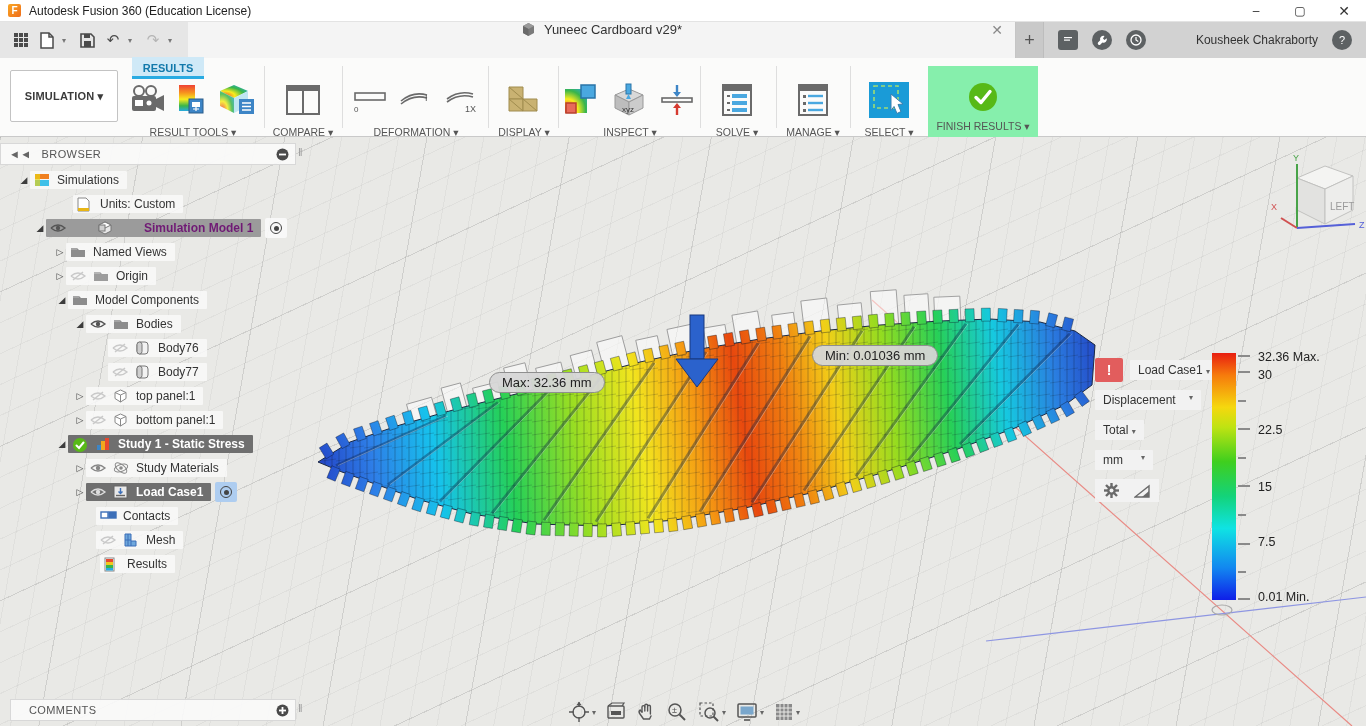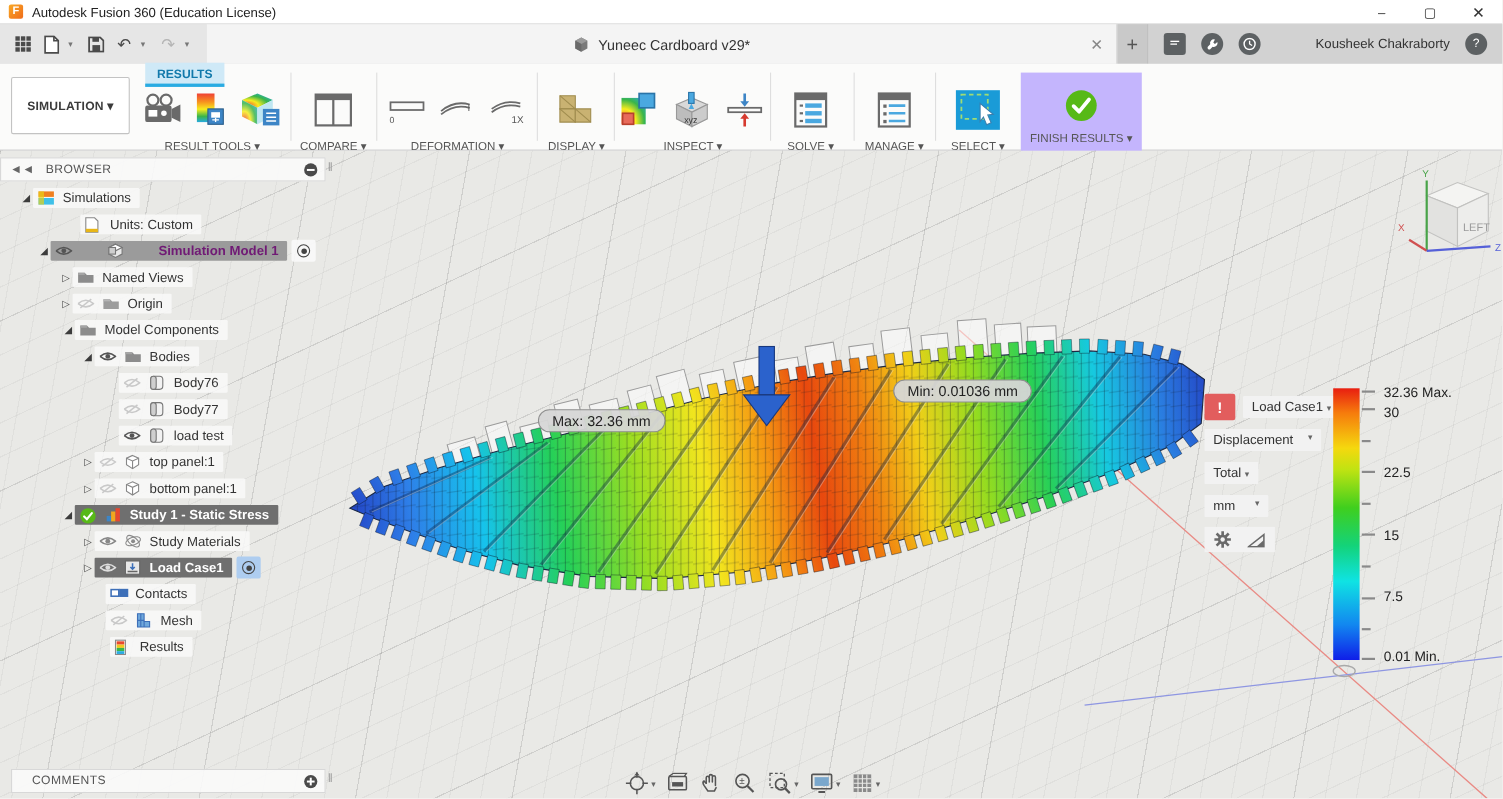--- a/index.html
+++ b/index.html
@@ -13,38 +13,38 @@
   .win-btns { margin-left:auto; display:flex; height:22px; }
   .win-btn { width:44px; height:22px; display:flex; align-items:center; justify-content:center; font-size:12px; color:#333; }
   .win-btn.close { font-size:14px; }
 
   
   .row2 { position:absolute; top:22px; left:0; width:100%; height:36px; background:#d9d9d9; display:flex; align-items:stretch; }
   .qat { display:flex; align-items:center; gap:4px; padding:0 10px; background:#e6e6e6; }
   .qat-btn { display:flex; align-items:center; justify-content:center; min-width:22px; height:24px; color:#4b4b4b; font-size:15px; }
   .qat-caret { font-size:8px; color:#777; width:10px; }
   .qat-btn.disabled { color:#b5b5b5; }
-  .doc-tab { flex:1; background:#f4f4f4; display:flex; align-items:center; justify-content:center; position:relative; border-right:1px solid #c5c5c5; }
+  .doc-tab { flex:1; background:#f4f4f4; display:flex; align-items:flex-start; justify-content:center; position:relative; border-right:1px solid #c5c5c5; }
   .doc-tab-title { font-size:13px; color:#333; display:flex; align-items:center; gap:8px; }
   .doc-close { position:absolute; right:12px; color:#888; font-size:14px; }
   .newtab-btn { width:28px; background:#c9c9c9; display:flex; align-items:center; justify-content:center; font-size:18px; color:#555; border-right:1px solid #bdbdbd; }
   .account { display:flex; align-items:center; gap:14px; padding:0 14px; background:#d2d2d2; }
   .acct-icon { width:20px; height:20px; border-radius:50%; background:#5d6163; color:#fff; display:flex; align-items:center; justify-content:center; font-size:11px; }
   .acct-icon.square { border-radius:3px; }
   .user-name { font-size:12px; color:#333;margin-left:36px; }
 
   
   .ribbon { position:absolute; top:58px; left:0; width:100%; height:79px; background:#fbfbfa; border-bottom:1px solid #c9c9c9; }
   .ws-btn { position:absolute; left:10px; top:12px; width:108px; height:52px; background:#fff; border:1px solid #c3c3c3; border-radius:2px; display:flex; align-items:center; justify-content:center; font-size:11px; font-weight:bold; color:#3b3b3b; letter-spacing:.2px; }
   .results-tab { position:absolute; left:132px; top:-1px; width:72px; height:22px; background:#cfe9f7; color:#1279ab; font-size:11px; font-weight:bold; text-align:center; line-height:22px; border-bottom:3px solid #29abe2; }
   .rgroup { position:absolute; top:20px; display:flex; flex-direction:column; align-items:center; }
   .ricons { display:flex; align-items:center; gap:8px; height:44px; }
   .rlabel { margin-top:4px; font-size:10.5px; color:#555; white-space:nowrap; }
   .rsep { position:absolute; top:8px; width:1px; height:62px; background:#dedede; }
-  .finish-block { position:absolute; left:928px; top:8px; width:110px; height:79px; background:#c4b5fd; display:flex; flex-direction:column; align-items:center; justify-content:center; }
+  .finish-block { position:absolute; left:928px; top:8px; width:110px; height:79px; background:#86efac; display:flex; flex-direction:column; align-items:center; justify-content:center; }
   .icon-badge { font-size:8px; fill:#555; }
   .select-tile { width:40px; height:36px; background:#1a9bd7; position:relative; }
 
   
   .viewport { position:absolute; top:137px; left:0; width:1366px; height:589px; background-color:#e9e9e6;
     background-image:
       repeating-linear-gradient(100deg, rgba(120,120,120,0.16) 0 1px, transparent 1px 140px),
       repeating-linear-gradient(155deg, rgba(120,120,120,0.16) 0 1px, transparent 1px 140px),
       repeating-linear-gradient(100deg, rgba(130,130,130,0.09) 0 1px, transparent 1px 28px),
       repeating-linear-gradient(155deg, rgba(130,130,130,0.09) 0 1px, transparent 1px 28px);
@@ -710,33 +710,20 @@
             <line x1="3" y1="10" x2="13" y2="2" stroke="#c9c9c9" stroke-width="1.4"></line>
           </svg>
         <span class="ti"><svg width="15" height="14">
               <rect x="2" y="1" width="11" height="12" rx="3" fill="#f2f2f2" stroke="#777"></rect>
               <rect x="2" y="1" width="5" height="12" rx="2.5" fill="#cfcfcf" stroke="#777"></rect>
             </svg></span>
         <span>Body77</span>
       </span>
     </div>
 
-    <div class="trow" style="padding-left:108px;">
-      <span class="tpill">
-        <svg class="eye" viewBox="0 0 16 12">
-            <path d="M1 6 Q8 0 15 6 Q8 12 1 6" fill="none" stroke="#555" stroke-width="1.4"></path>
-            <circle cx="8" cy="6" r="2.2" fill="#555"></circle>
-          </svg>
-        <span class="ti"><svg width="15" height="14">
-              <rect x="2" y="1" width="11" height="12" rx="3" fill="#f2f2f2" stroke="#777"></rect>
-              <rect x="2" y="1" width="5" height="12" rx="2.5" fill="#cfcfcf" stroke="#777"></rect>
-            </svg></span>
-        <span>load test</span>
-      </span>
-    </div>
 
     <div class="trow" style="padding-left:74px;">
       <span class="arr">▷</span>
       <span class="tpill">
         <svg class="eye" viewBox="0 0 16 12">
             <path d="M1 6 Q8 0 15 6 Q8 12 1 6" fill="none" stroke="#c9c9c9" stroke-width="1.4"></path>
             <line x1="3" y1="10" x2="13" y2="2" stroke="#c9c9c9" stroke-width="1.4"></line>
           </svg>
         <span class="ti"><svg width="15" height="14">
               <path d="M7.5 1 L13 3.5 V9.5 L7.5 13 L2 9.5 V3.5 Z" fill="#fff" stroke="#888"></path>

